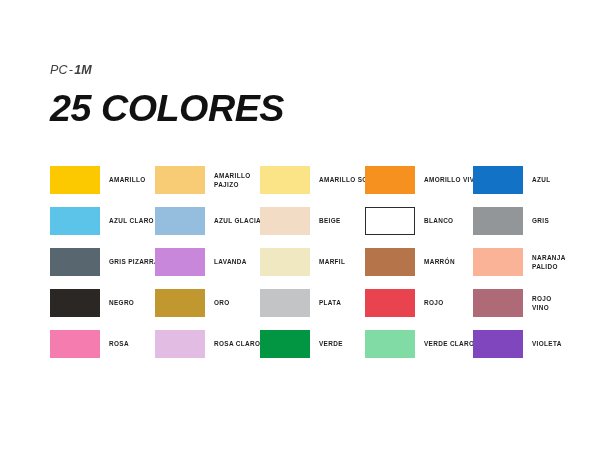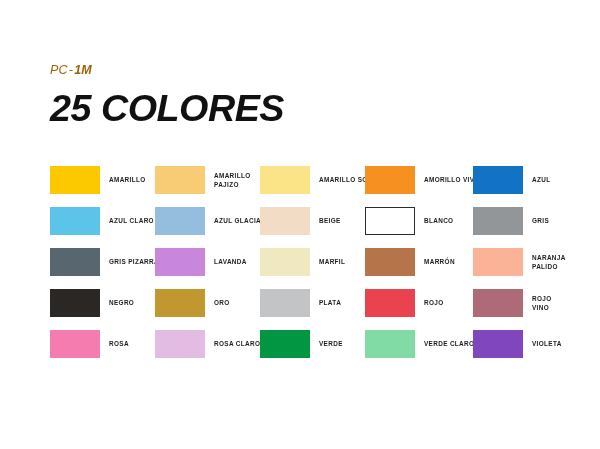--- a/index.html
+++ b/index.html
@@ -25,21 +25,21 @@
   
   .header {
     position: absolute;
     left: 50px;
     top: 64px;
   }
   .eyebrow {
     font-size: 12.5px;
     font-style: italic;
     letter-spacing: 0.2px;
-    color: #a16207;
+    color: #404040;
     line-height: 1;
     white-space: nowrap;
   }
   .eyebrow .code {
     font-weight: 400;
   }
   .eyebrow .sep {
     font-weight: 400;
     padding: 0 1px;
   }

